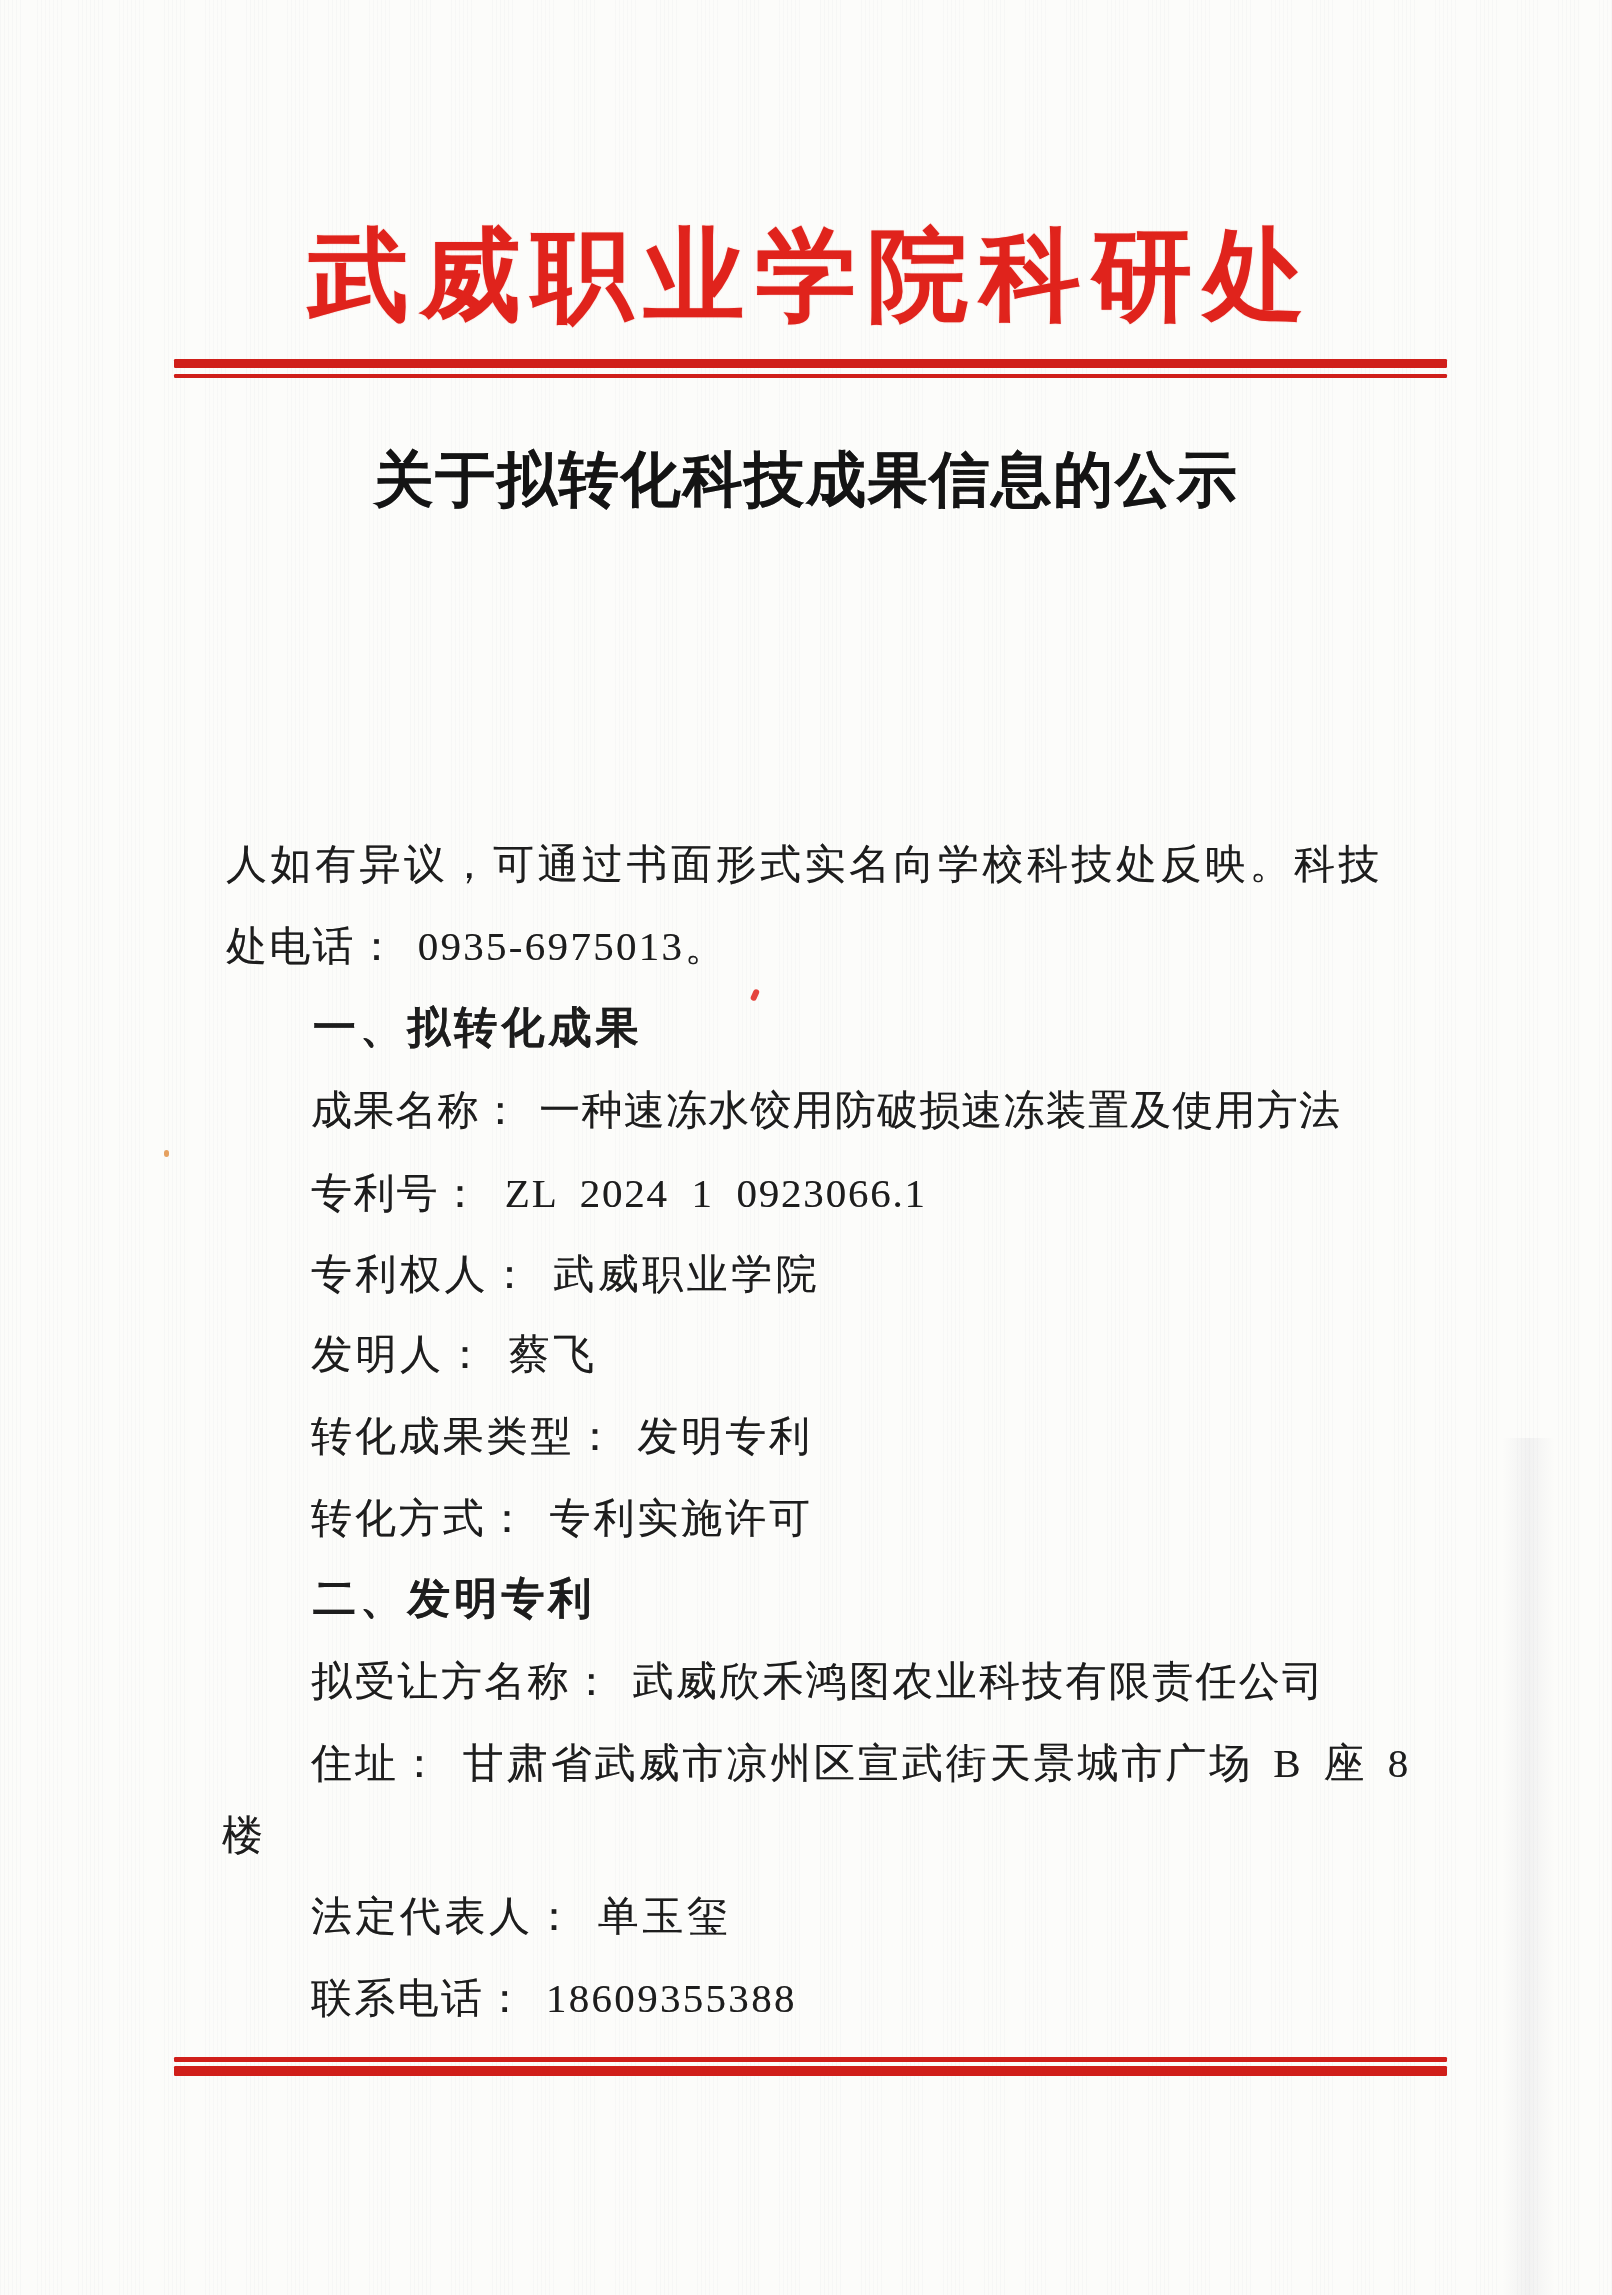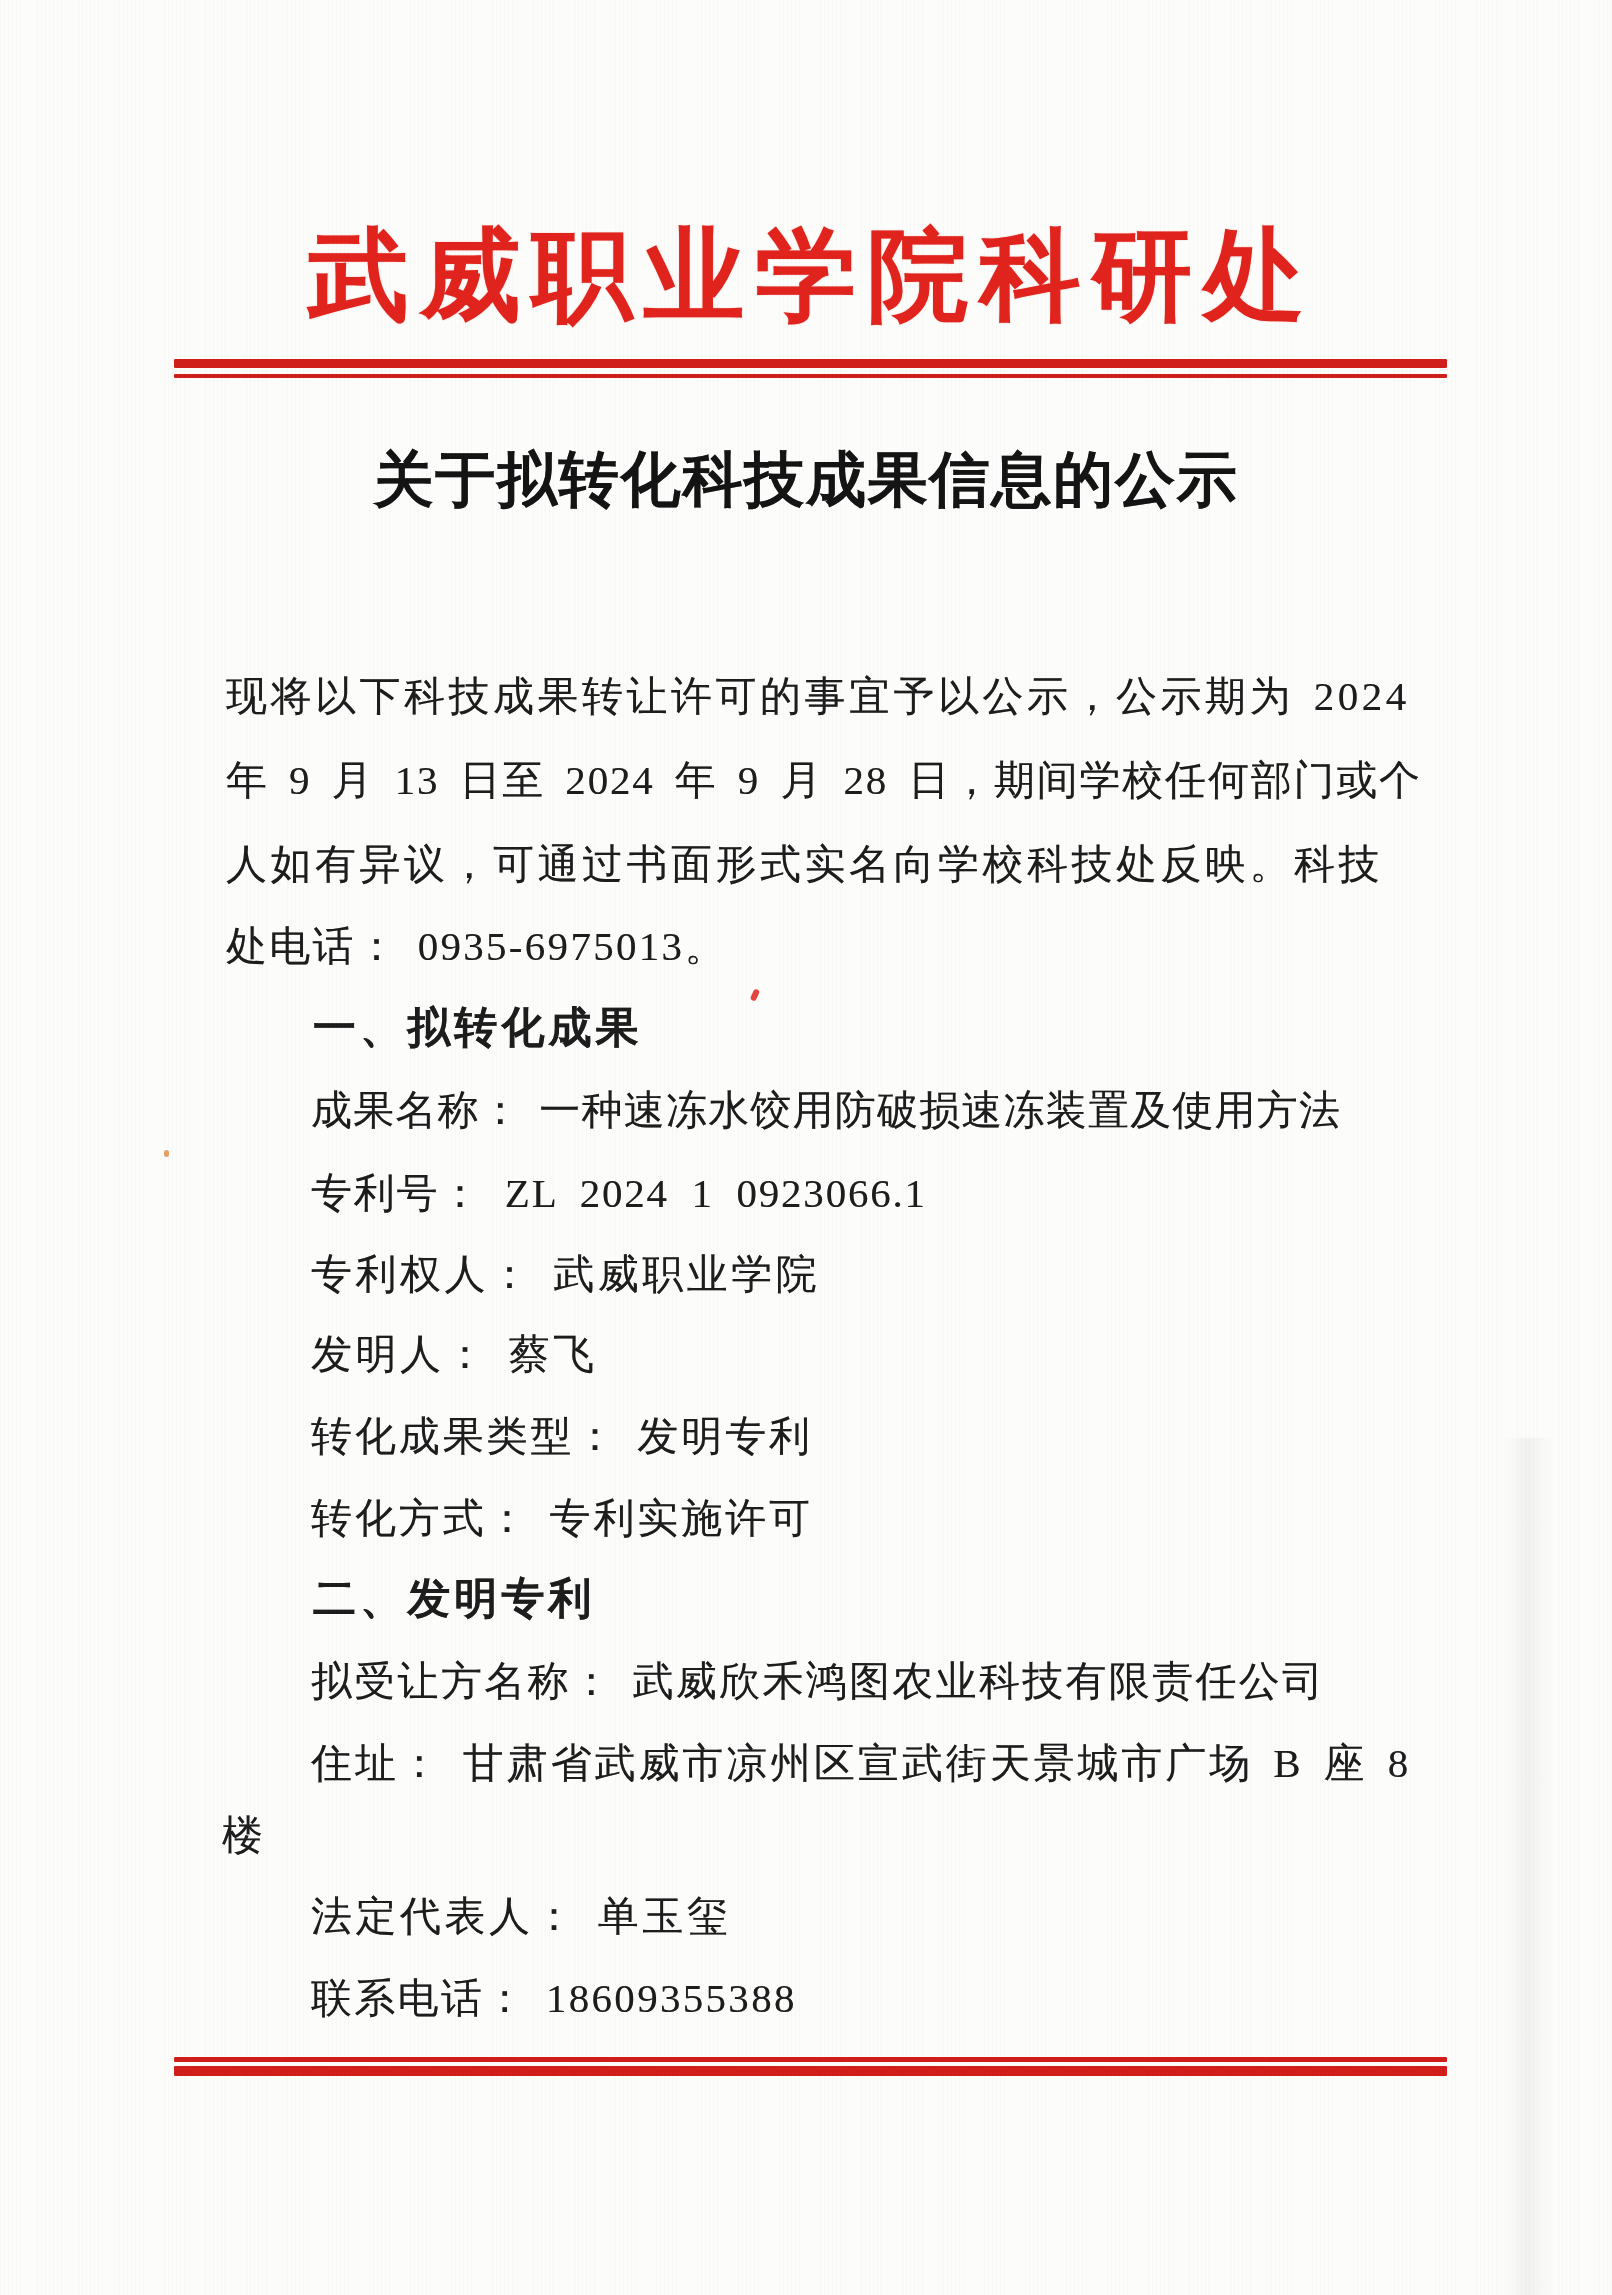--- a/index.html
+++ b/index.html
@@ -85,22 +85,20 @@
 
 <div class="page">
 
   <div class="letterhead">武威职业学院科研处</div>
 
   <div class="rule rule-top-thick"></div>
   <div class="rule rule-top-thin"></div>
 
   <h1 class="doc-title">关于拟转化科技成果信息的公示</h1>
 
-  <div class="bline ln1">现将以下科技成果转让许可的事宜予以公示，公示期为 2024</div>
-  <div class="bline ln2">年 9 月 13 日至 2024 年 9 月 28 日，期间学校任何部门或个</div>
   <div class="bline ln3">人如有异议，可通过书面形式实名向学校科技处反映。科技</div>
   <div class="bline ln4">处电话： 0935-6975013。</div>
   <div class="bline ln5 bold">一、拟转化成果</div>
   <div class="bline ln6">成果名称： 一种速冻水饺用防破损速冻装置及使用方法</div>
   <div class="bline ln7">专利号： ZL 2024 1 0923066.1</div>
   <div class="bline ln8">专利权人： 武威职业学院</div>
   <div class="bline ln9">发明人： 蔡飞</div>
   <div class="bline ln10">转化成果类型： 发明专利</div>
   <div class="bline ln11">转化方式： 专利实施许可</div>
   <div class="bline ln12 bold">二、发明专利</div>

